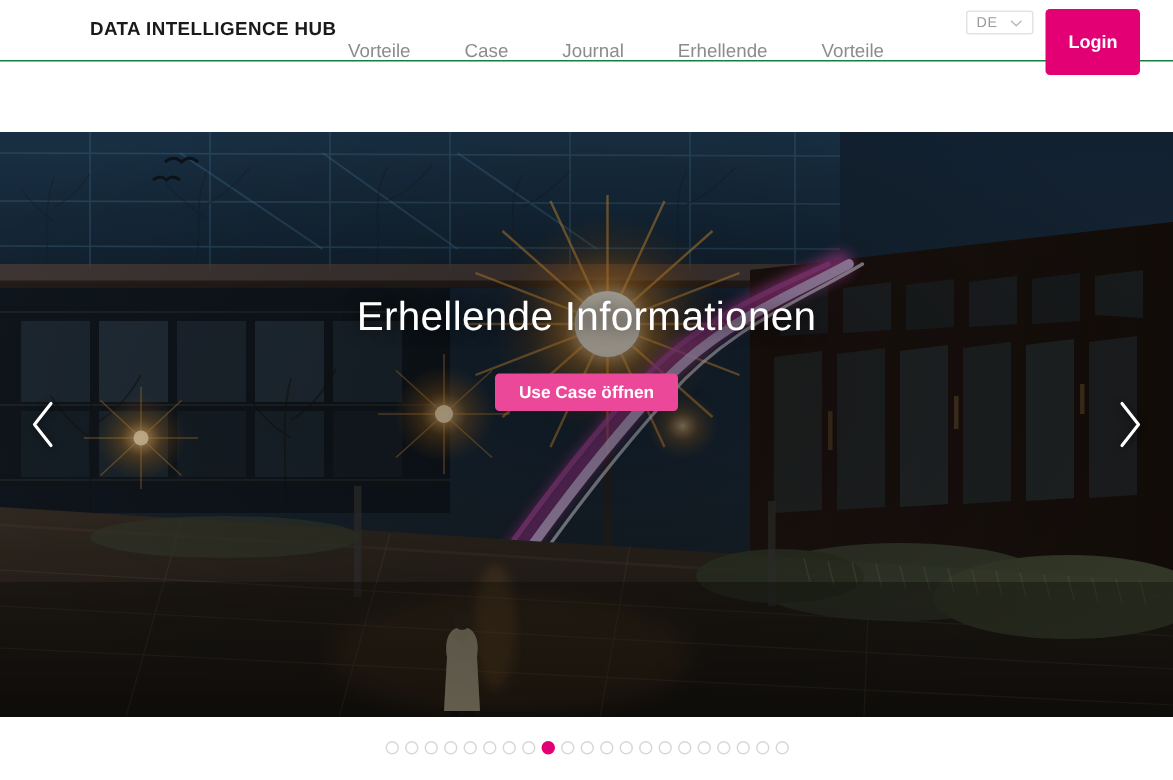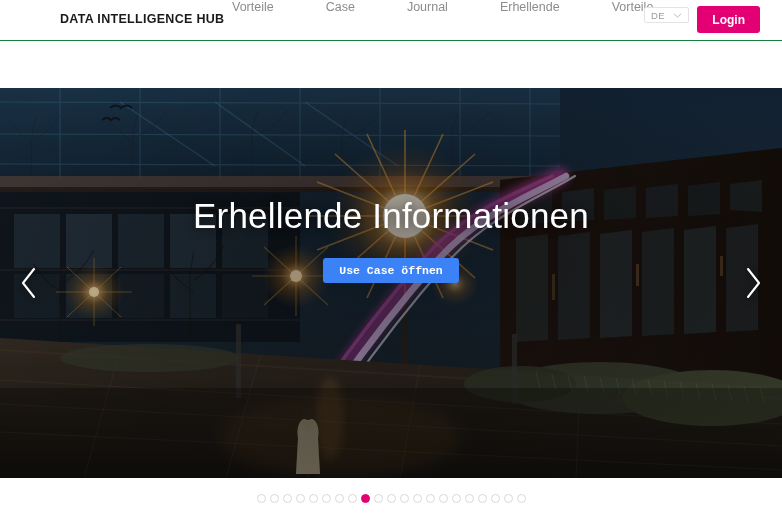--- a/index.html
+++ b/index.html
@@ -34,22 +34,22 @@
     letter-spacing: 0.3px;
     color: #1a1a1a;
     white-space: nowrap;
   }
   .nav {
     position: absolute;
     left: 232px;
     top: 0;
     height: 41px;
     display: flex;
-    align-items: flex-start;
-    gap: 16px;
+    align-items: flex-end;
+    gap: 0px;
   }
   .nav-item {
     font-size: 12.5px;
     color: #8c8c8c;
     padding: 0 18px;
     white-space: nowrap;
     cursor: pointer;
   }
   .nav-item:first-child { padding-left: 0; }
 
@@ -76,21 +76,21 @@
   }
   .chev {
     width: 9px;
     height: 9px;
     display: block;
   }
   .login-btn {
     position: absolute;
     right: 22px;
     top: 6px;
-    height: 27px;
+    height: 44px;
     padding: 0 15px;
     background: #e20074;
     color: #ffffff;
     border: none;
     border-radius: 3px;
     font-family: "Liberation Sans", sans-serif;
     font-size: 12px;
     font-weight: bold;
     cursor: pointer;
     display: flex;
@@ -124,21 +124,21 @@
 
   .hero-content {
     position: absolute;
     left: 0; right: 0;
     top: 108px;
     text-align: center;
     z-index: 5;
   }
   .hero-title {
     color: #ffffff;
-    font-size: 35px;
+    font-size: 27px;
     font-weight: 400;
     letter-spacing: 0.2px;
     margin: 0 0 22px 0;
     text-shadow: 0 1px 10px rgba(0,0,0,0.55);
   }
   .hero-text {
     width: 312px;
     margin: 0 auto;
     color: #ffffff;
     font-size: 11.6px;
@@ -146,25 +146,25 @@
     font-weight: bold;
     text-shadow: 0 1px 5px rgba(0,0,0,0.8);
   }
   .cta-wrap { margin-top: 19px; }
   .cta-btn {
     display: inline-flex;
     align-items: center;
     justify-content: center;
     height: 25px;
     padding: 0 16px;
-    background: #3b82f6;
+    background: #ec4899;
     color: #ffffff;
     border: none;
     border-radius: 3px;
-    font-family: Liberation Mono, monospace;
+    font-family: Liberation Sans, sans-serif;
     font-size: 11.5px;
     font-weight: bold;
     cursor: pointer;
   }
 
   .arrow {
     position: absolute;
     top: 50%;
     transform: translateY(-50%);
     width: 38px;

